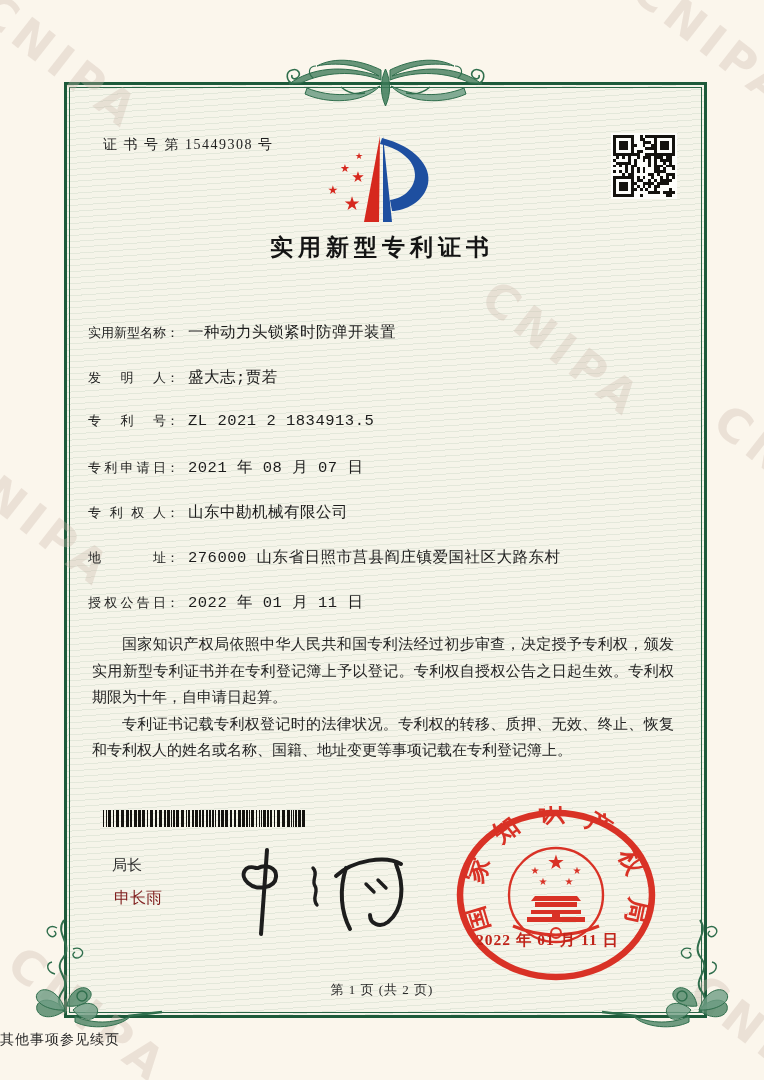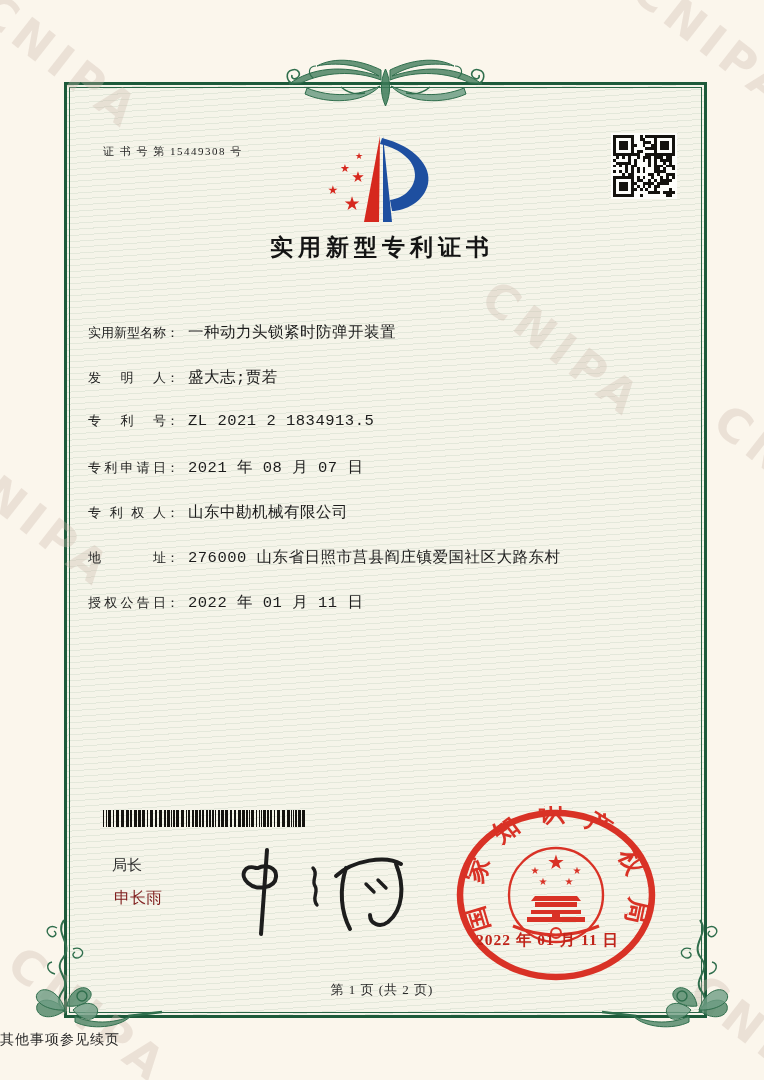--- a/index.html
+++ b/index.html
@@ -12,21 +12,21 @@
       white-space:nowrap;pointer-events:none;}
 
   
   .doc{position:absolute;z-index:1;left:64px;top:82px;width:637px;height:930px;
        border:3px solid #1d5a3a;background:#f5f4e9;
        background-image:repeating-linear-gradient(176deg, rgba(118,156,128,0.14) 0 1px, rgba(0,0,0,0) 1px 6px);}
   .doc-inner{position:absolute;inset:2px;border:1.5px solid #2a6647;}
 
   .content{position:absolute;z-index:4;inset:0;}
 
-  .cert-no{position:absolute;left:103px;top:144px;font-size:11px;letter-spacing:1.5px;}
+  .cert-no{position:absolute;left:103px;top:136px;font-size:14px;letter-spacing:1.5px;}
 
   .qr{position:absolute;left:611px;top:133px;width:62px;height:62px;background:#fdfdfa;padding:2px;}
 
   .logo{position:absolute;left:320px;top:126px;width:124px;height:104px;}
   .logo .star{font-family:"DejaVu Sans",sans-serif;}
 
   .title{position:absolute;left:0;top:232px;width:100%;text-align:center;
          font-size:23px;letter-spacing:5px;font-weight:600;color:#141414;}
 
   .fields{position:absolute;left:88px;top:322px;width:575px;font-family:Liberation Mono, monospace;}
@@ -405,20 +405,24 @@
       <div class="frow">
         <span class="flabel">地址</span><span class="fcolon">：</span><span class="fvalue">276000 山东省日照市莒县阎庄镇爱国社区大路东村</span>
       </div>
       <div class="frow">
         <span>
           <span class="flabel">授权公告日</span><span class="fcolon">：</span><span class="fvalue">2022 年 01 月 11 日</span>
         </span>
       </div>
     </div>
 
+    <div class="paras">
+      <p>国家知识产权局依照中华人民共和国专利法经过初步审查，决定授予专利权，颁发实用新型专利证书并在专利登记簿上予以登记。专利权自授权公告之日起生效。专利权期限为十年，自申请日起算。</p>
+      <p>专利证书记载专利权登记时的法律状况。专利权的转移、质押、无效、终止、恢复和专利权人的姓名或名称、国籍、地址变更等事项记载在专利登记簿上。</p>
+    </div>
 
     <svg class="barcode" viewBox="0 0 205 17" shape-rendering="crispEdges">
         <rect x="0" y="0" width="1" height="17" fill="#14120e"></rect>
         <rect x="3" y="0" width="1" height="17" fill="#14120e"></rect>
         <rect x="5" y="0" width="3" height="17" fill="#14120e"></rect>
         <rect x="10" y="0" width="1" height="17" fill="#14120e"></rect>
         <rect x="13" y="0" width="3" height="17" fill="#14120e"></rect>
         <rect x="18" y="0" width="3" height="17" fill="#14120e"></rect>
         <rect x="23" y="0" width="3" height="17" fill="#14120e"></rect>
         <rect x="27" y="0" width="2" height="17" fill="#14120e"></rect>

